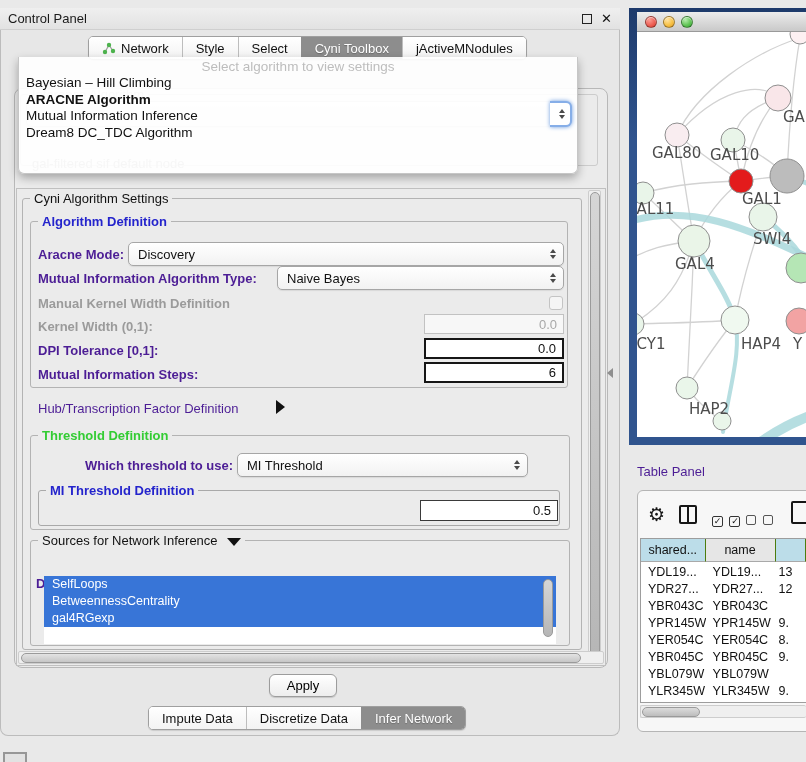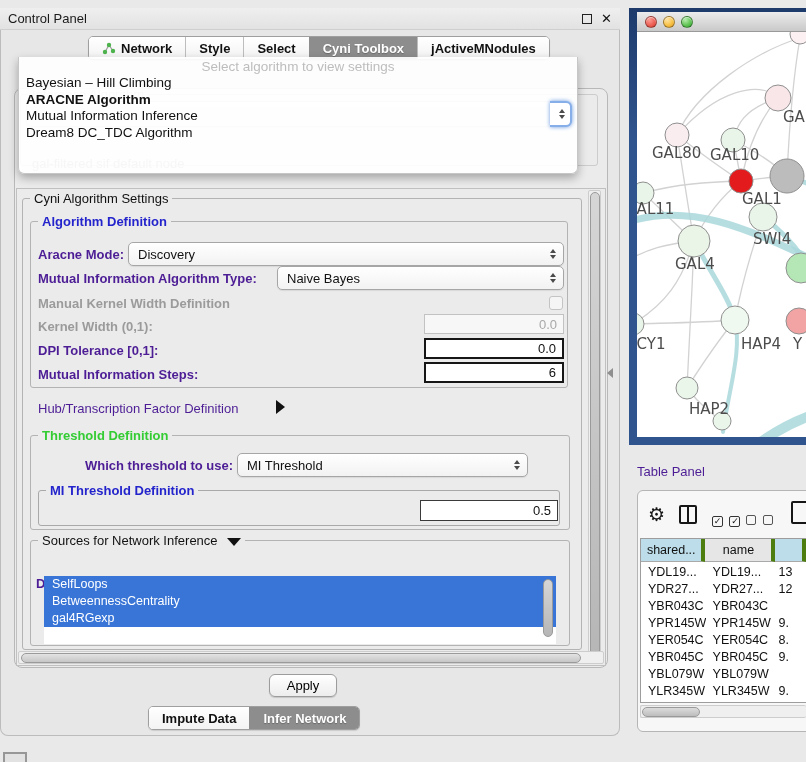--- a/index.html
+++ b/index.html
@@ -23,21 +23,21 @@
   .tri-up{width:0;height:0;border-left:3.5px solid transparent;border-right:3.5px solid transparent;
           border-bottom:4.5px solid #4a4a4a}
   .tri-down{width:0;height:0;border-left:3.5px solid transparent;border-right:3.5px solid transparent;
             border-top:4.5px solid #4a4a4a}
   
   .fld{position:absolute;background:#fff;font-size:13px;display:flex;align-items:center;
        justify-content:flex-end;padding-right:6px}
   
   .segbar{position:absolute;display:flex;border:1px solid #9f9f9f;border-radius:5px;overflow:hidden;
           background:#fff;box-shadow:0 1px 1px rgba(0,0,0,.12)}
-  .seg{font-size:13px;font-weight:700;padding:3px 13px;border-left:1px solid #bdbdbd;display:flex;
+  .seg{font-size:13px;font-weight:400;padding:3px 13px;border-left:1px solid #bdbdbd;display:flex;
        align-items:center;gap:5px;background:linear-gradient(#ffffff,#f3f3f3);white-space:nowrap}
   .seg:first-child{border-left:none}
   .seg.sel{background:#8d8d8d;color:#fff;border-left-color:#8d8d8d;text-shadow:0 1px 1px rgba(0,0,0,.25)}
   
   #algo-popup{position:absolute;left:18px;top:57px;width:560px;height:117px;
               background:rgba(255,255,255,.92);border:1px solid #c6c6c6;border-top:none;
               border-radius:0 0 6px 6px;box-shadow:0 4px 10px rgba(0,0,0,.30);z-index:30}
   #algo-popup .ph{font-size:13.5px;color:#bdbdbd;text-align:center;height:16px;line-height:16px;margin-top:2px}
   #algo-popup .it{font-size:13.5px;line-height:16.6px;padding-left:7px;white-space:nowrap}
   
@@ -50,21 +50,21 @@
   #net-frame{position:absolute;left:629px;top:8px;width:177px;height:437px;
              background:linear-gradient(#1d3a6b,#30548e 30%,#30548e)}
   #net-title{position:absolute;left:637px;top:12px;width:169px;height:20px;
              background:linear-gradient(#ececec,#c9c9c9);border-bottom:1px solid #9a9a9a;display:flex;
              align-items:center;padding-left:8px;gap:6px}
   .tl{width:12px;height:12px;border-radius:50%;border:1px solid rgba(0,0,0,.35);
       box-shadow:inset 0 1px 1px rgba(255,255,255,.6)}
   #net-canvas{position:absolute;left:637px;top:32px;width:169px;height:405px;background:#fff;overflow:hidden}
   
   .th{display:flex;height:23px;font-size:12.5px}
-  .thc{border-right:4px solid #4d7c0f;border-bottom:1px solid #a9a9a9;display:flex;align-items:center;
+  .thc{border-right:1px solid #4d7c0f;border-bottom:1px solid #a9a9a9;display:flex;align-items:center;
        justify-content:center;overflow:hidden;white-space:nowrap}
   .trow{display:flex;height:17px;font-size:12.5px;align-items:flex-end}
   .tc{overflow:hidden;white-space:nowrap}
   .tc1{width:70px;padding-left:7px}.tc2{width:76px;padding-left:7px}.tc3{width:33px;padding-left:3px}
   .iconbox{border:2px solid #161616;border-radius:2px;position:absolute}
 </style>
 </head>
 <body>
 
 <div id="stage">
@@ -232,20 +232,23 @@
   <div class="sbtrack" style="left:18px;top:651px;width:586px;height:13px;border-radius:2px"></div>
   <div class="sbthumb" style="left:21px;top:652.5px;width:560px;height:10px;background:linear-gradient(#e3e3e3,#c6c6c6)"></div>
 
   <button style="position:absolute;left:269px;top:674px;width:68px;height:23px;font-size:13px;
               font-family:inherit;background:linear-gradient(#ffffff,#ededed);border:1px solid #9c9c9c;
               border-radius:6px;box-shadow:0 1px 1px rgba(0,0,0,.15)">Apply</button>
 
   <div class="segbar" id="bottomTabs" style="left:148px;top:706px;height:24px">
       <div class="seg">
         <span>Impute Data</span>
+      </div>
+      <div class="seg">
+        <span>Discretize Data</span>
       </div>
       <div class="seg sel">
         <span>Infer Network</span>
       </div>
     </div>
 
   <span class="abs" style="left:607px;top:368px;width:0;height:0;border-top:5px solid transparent;
                border-bottom:5px solid transparent;border-right:6px solid #8f8f8f"></span>
 
   <div class="abs" style="left:3px;top:752px;width:24px;height:14px;background:#e2e2e2;border:2px solid #979797"></div>

